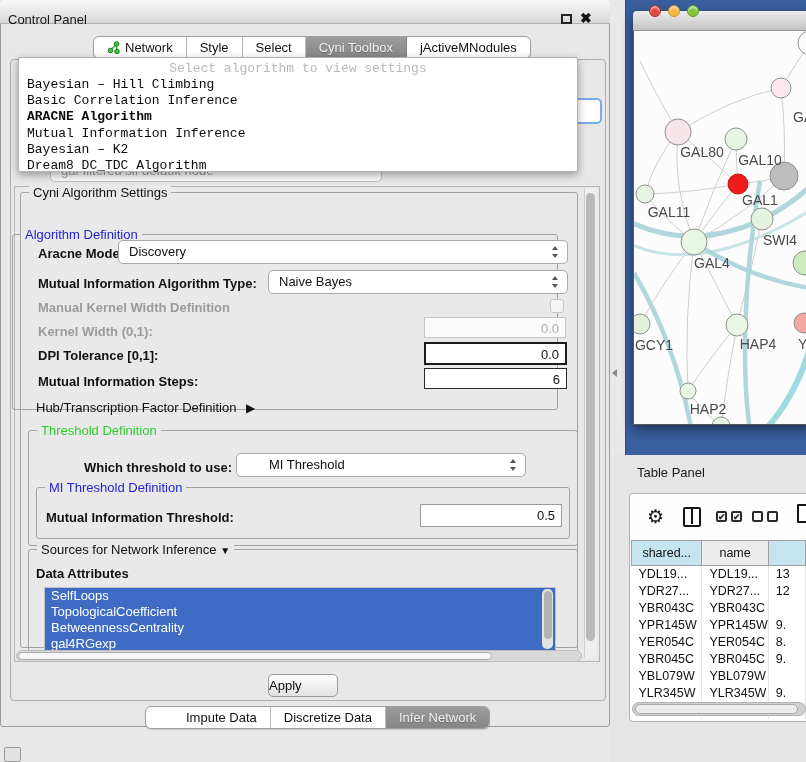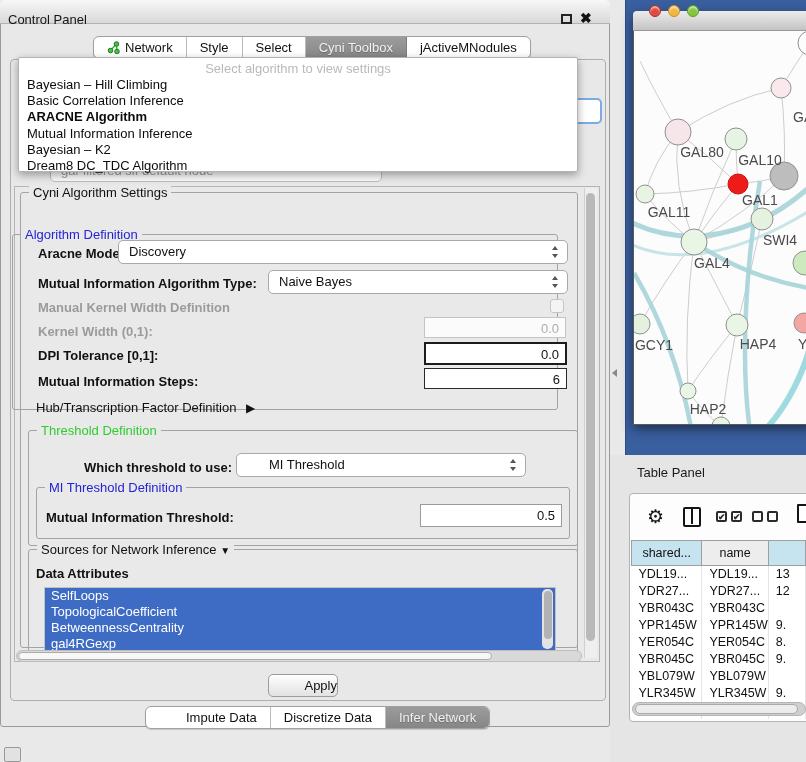--- a/index.html
+++ b/index.html
@@ -30,21 +30,21 @@
     border:1px solid #aeaeae; border-radius:4px; }
   
   #bg-combo-focus { left:566px; top:98px; width:36px; height:26px; background:#fff;
     border:2px solid #79abe6; border-radius:5px; z-index:1; }
   #bg-combo-gal { left:50px; top:160px; width:332px; height:22px; background:#fbfbfb;
     border:1px solid #bdbdbd; border-radius:5px; z-index:1; color:#9c9c9c;
     line-height:20px; padding-left:10px; }
   
   #algo-popup { left:18px; top:57px; width:560px; height:115px; background:#fff;
     border:1px solid #b3b3b3; border-radius:2px; box-shadow:0 3px 9px rgba(0,0,0,.35);
-    z-index:5; }
+    z-index:5;font-family:Liberation Mono, monospace; }
   #algo-popup-placeholder { text-align:center; color:#b9b9b9; height:17px;
     line-height:17px; margin-top:2px; }
   .popup-item { height:16.2px; line-height:16.2px; padding-left:8px; color:#0b0b0b; }
   .popup-item.bold { font-weight:bold; }
   
   #settings-panel { left:14px; top:186px; width:586px; height:476px; background:#e9e9e9;
     border:1px solid #b5b5b5; }
   #settings-vscroll { left:584px; top:188px; width:13px; height:470px; background:#efefef;
     border-left:1px solid #cfcfcf; }
   #settings-vscroll-thumb { left:586px; top:193px; width:9px; height:448px;
@@ -65,21 +65,21 @@
   .stepper:before { top:0; border-bottom:4.5px solid #555; }
   .stepper:after { bottom:0; border-top:4.5px solid #555; }
   .num-input { position:absolute; background:#fff; text-align:right; padding:2px 6px;
     line-height:17px; }
   .checkbox { position:absolute; width:14px; height:14px; border:1.5px solid #c6c6c6;
     border-radius:3px; background:#f4f4f4; }
   .attr-item { height:16px; line-height:16px; padding-left:6px; color:#fff;
     background:#3e6bc4; white-space:nowrap; overflow:hidden; }
   #apply-btn { left:268px; top:674px; width:70px; height:23px;
     background:linear-gradient(#fefefe,#e2e2e2); border:1px solid #9c9c9c; border-radius:5px;
-    text-align:right; line-height:21px; }
+    text-align:left; line-height:21px; }
   #mini-square { left:4px; top:747px; width:17px; height:15px; background:#e2e2e2;
     border:1px solid #999; border-radius:2px; }
   
   #divider-arrow { left:612px; top:369px; width:0; height:0; border-top:4px solid transparent;
     border-bottom:4px solid transparent; border-right:5px solid #8a8a8a; }
   
   #net-desktop { left:625px; top:0; width:181px; height:455px; background:#3a5f9f;
     border-left:1px solid #2c4c84; }
   #net-window { left:633px; top:11px; width:180px; height:414px; background:#fcfcfc;
     border:1px solid #5a5a5a; border-radius:4px 4px 0 0; box-shadow:0 4px 12px rgba(0,0,0,.5); }

